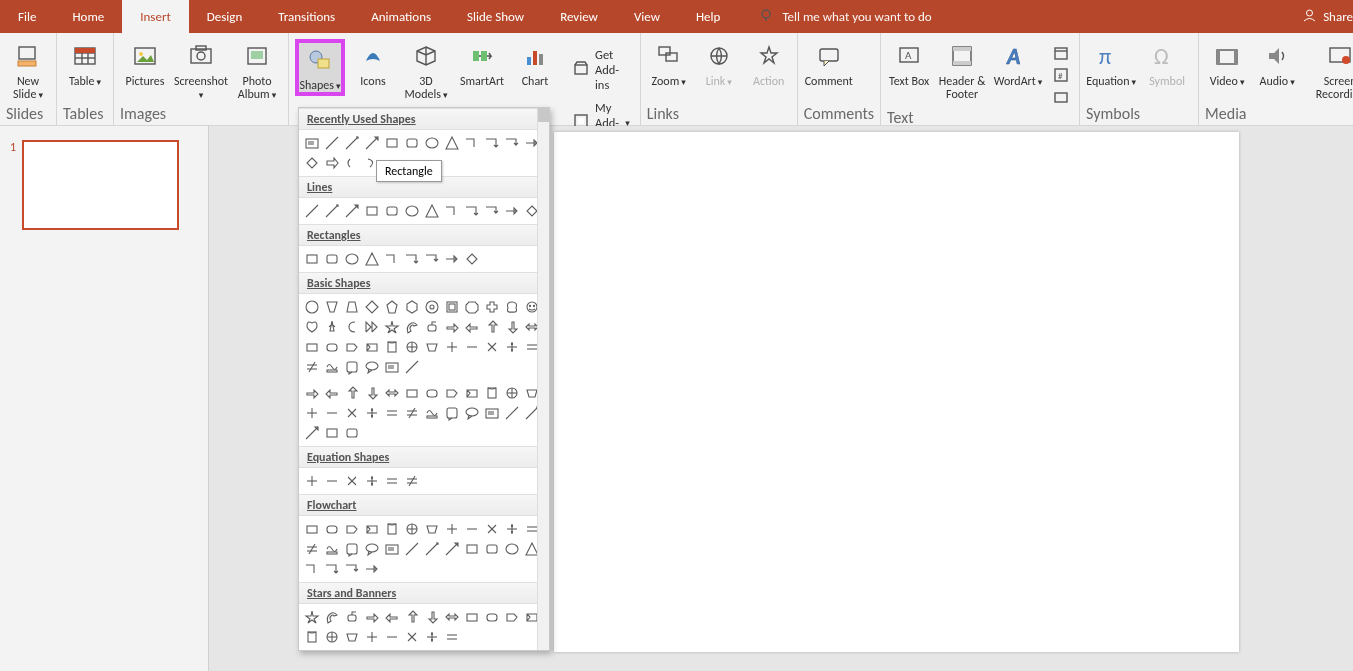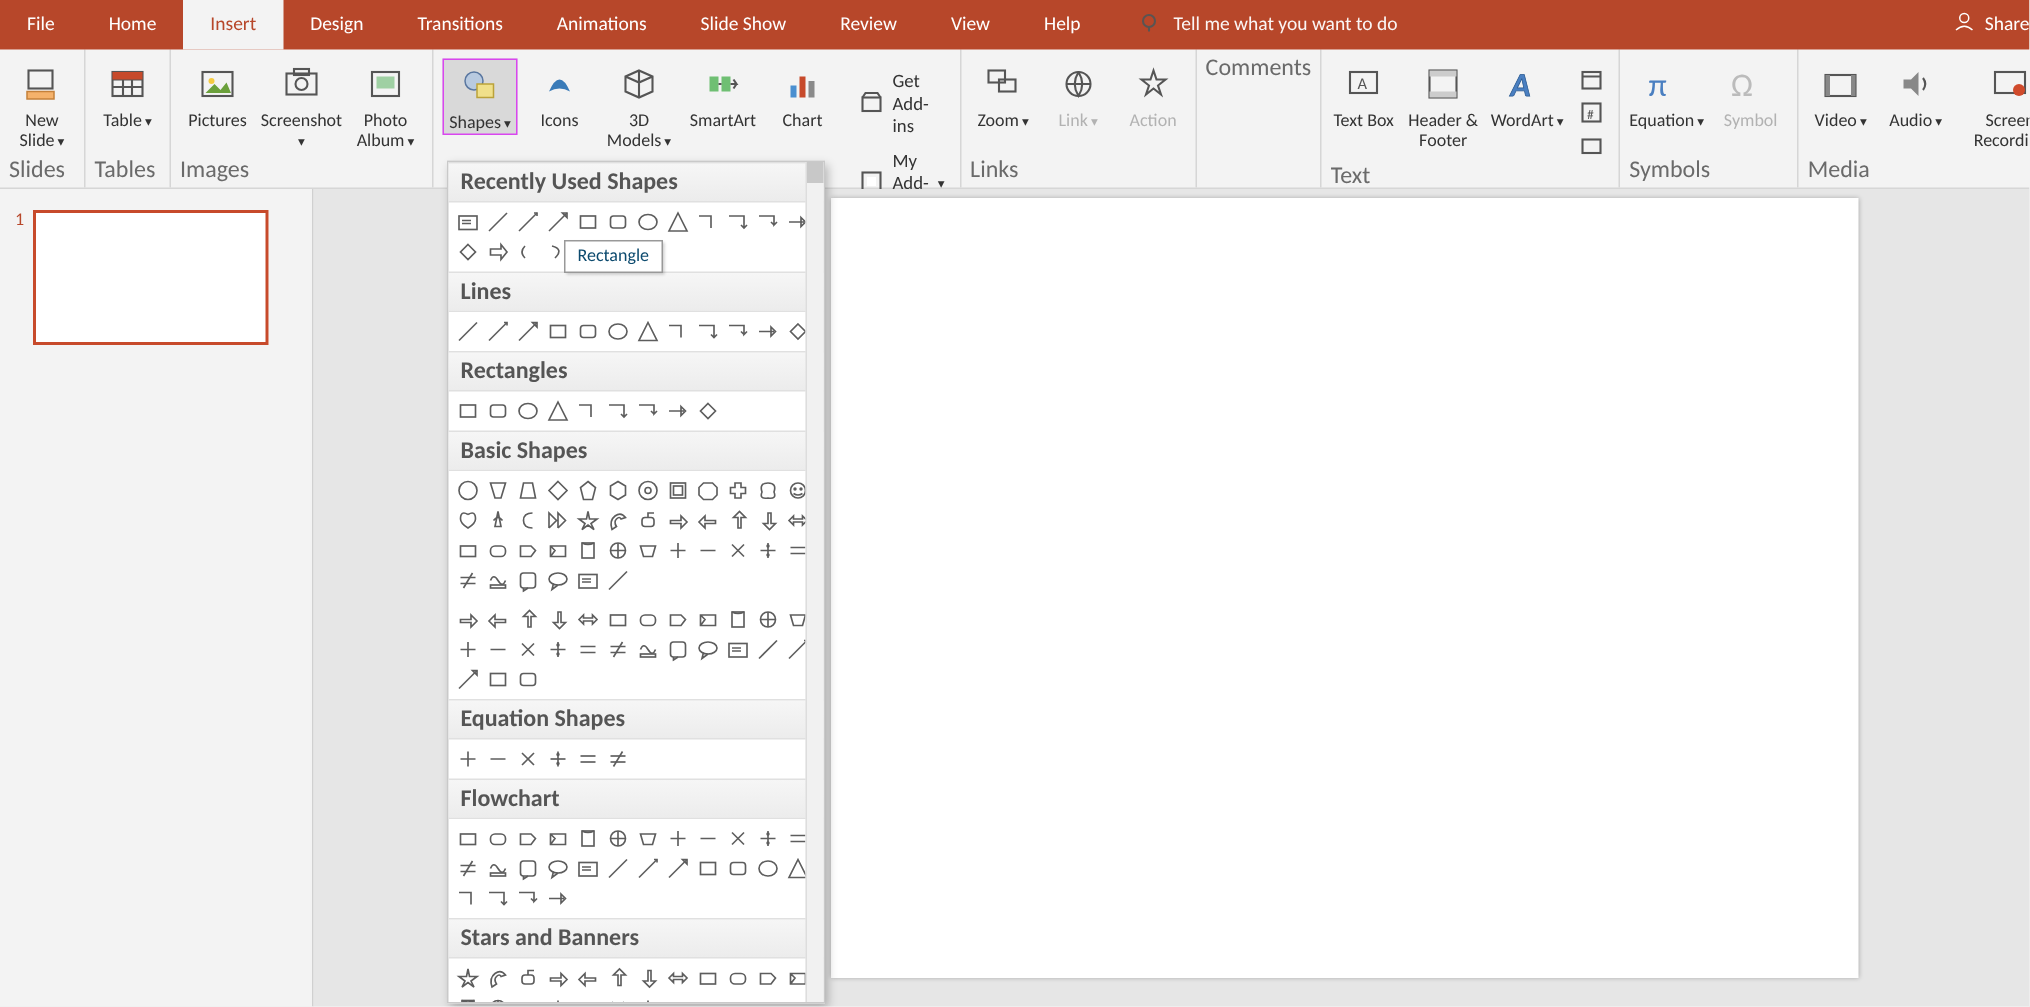--- a/index.html
+++ b/index.html
@@ -16,48 +16,48 @@
 .ribbon { height: 93px; background: #f3f3f3; border-bottom: 1px solid #d6d6d6; display: flex; }
 .group { display: flex; flex-direction: column; border-right: 1px solid #d6d6d6; padding: 2px 6px 0 6px; }
 .group-body { flex: 1; display: flex; align-items: flex-start; gap: 6px; padding-top: 4px; }
 .group-label { text-align: left; color: #6a6a6a; font-size: 16px; padding: 1px 0 2px; }
 .btn { display: flex; flex-direction: column; align-items: center; justify-content: flex-start; width: 50px; cursor: pointer; font-size: 12px; color: #333; text-align: center; }
 .btn.small { width: 44px; }
 .btn.wide { width: 70px; }
 .btn .icon-box { width: 34px; height: 34px; display: flex; align-items: center; justify-content: center; margin-bottom: 2px; }
 .btn.disabled { color: #b2b2b2; }
 .btn .label { line-height: 13px; }
-.btn.active { background: #d9d9d9; border: 1px solid #d946ef; }
+.btn.active { background: #d9d9d9; border: 4px solid #d946ef; }
 .drop-arrow::after { content: " ▾"; font-size: 9px; }
 
 
 .stack { display:flex; flex-direction:column; gap:4px; font-size:12.5px; color:#333; padding-top:6px; }
 .stack .row { display:flex; align-items:center; gap:6px; cursor:pointer; padding:2px 4px; }
 
 
 .workspace { position:absolute; top:126px; left:0; right:0; bottom:0; display:flex; background:#e6e6e6; }
 .slide-panel { width:209px; background:#f3f3f3; border-right:1px solid #d0d0d0; padding:14px 10px; }
 .thumb-wrap { display:flex; gap:6px; }
 .thumb-num { font-size:12px; color:#b7472a; }
 .thumb { width:157px; height:90px; background:#fff; border:2px solid #c74a2b; }
 
 .canvas-area { flex:1; position:relative; background:#e6e6e6; }
 .slide-canvas { position:absolute; left:345px; top:6px; width:685px; height:520px; background:#fff; box-shadow:0 0 3px rgba(0,0,0,0.25); }
 
 
 .shapes-dropdown { position:absolute; left:298px; top:107px; width:252px; background:#fff; border:1px solid #c9c9c9; box-shadow:2px 3px 6px rgba(0,0,0,0.25); z-index:10; }
 .shapes-scroll { max-height:560px; overflow:hidden; }
-.cat-header { background:linear-gradient(#f6f6f6,#ececec); border-top:1px solid #e0e0e0; border-bottom:1px solid #e0e0e0; font-size:16px; font-weight:600; color:#555; padding:3px 8px; }
+.cat-header { background:linear-gradient(#f6f6f6,#ececec); border-top:1px solid #e0e0e0; border-bottom:1px solid #e0e0e0; font-size:12px; font-weight:600; color:#555; padding:3px 8px;text-decoration:underline; }
 .shape-grid { display:flex; flex-wrap:wrap; padding:4px 4px; gap:2px; }
 .shape-cell { width:18px; height:18px; display:flex; align-items:center; justify-content:center; cursor:pointer; }
 .shape-cell svg { width:16px; height:16px; }
 .shape-cell svg * { stroke:#5d5d5d; stroke-width:1.1; fill:none; }
 .shapes-scrollbar { position:absolute; right:0; top:0; bottom:0; width:12px; background:#f1f1f1; border-left:1px solid #ddd; }
 .scroll-thumb { position:absolute; top:0; width:100%; height:14px; background:#c8c8c8; }
-.tooltip { position:absolute; left:376px; top:160px; background:#fff; border:1px solid #999; padding:3px 8px; font-size:12px; color:#0c4a6e; box-shadow:1px 1px 2px rgba(0,0,0,0.2); z-index:20; }
+.tooltip { position:absolute; left:376px; top:160px; background:#fff; border:1px solid #999; padding:3px 8px; font-size:12px; color:#000000; box-shadow:1px 1px 2px rgba(0,0,0,0.2); z-index:20; }
 
 .collapse-arrow { position:absolute; right:2px; top:130px; width:14px; height:10px; font-size:10px; color:#666; }
 
 
 .ico { stroke:#555; stroke-width:1.4; fill:none; }
 </style>
 </head>
 <body>
 
 <div class="tabs-bar">
@@ -259,20 +259,31 @@
               <path d="M13 4 L15 10 L21 10 L16 14 L18 20 L13 16 L8 20 L10 14 L5 10 L11 10 Z" class="ico" stroke="#bbb"></path>
             </svg>
           </div>
         <span class="label">Action</span>
       </div>
     </div>
     <div class="group-label">Links</div>
   </div>
 
   <div class="group">
+    <div class="group-body">
+      <div class="btn">
+        <div class="icon-box">
+            <svg width="26" height="26">
+              <rect x="4" y="6" width="18" height="12" rx="2" class="ico" fill="#fcf2c0"></rect>
+              <path d="M8 18 L8 23 L13 18" fill="#fcf2c0" stroke="#555"></path>
+            </svg>
+          </div>
+        <span class="label">Comment</span>
+      </div>
+    </div>
     <div class="group-label">Comments</div>
   </div>
 
   <div class="group">
     <div class="group-body">
       <div class="btn small">
         <div class="icon-box">
             <svg width="26" height="26">
               <rect x="4" y="5" width="18" height="14" class="ico"></rect>
               <text x="9" y="16" font-size="11" fill="#555" stroke="none">A</text>

